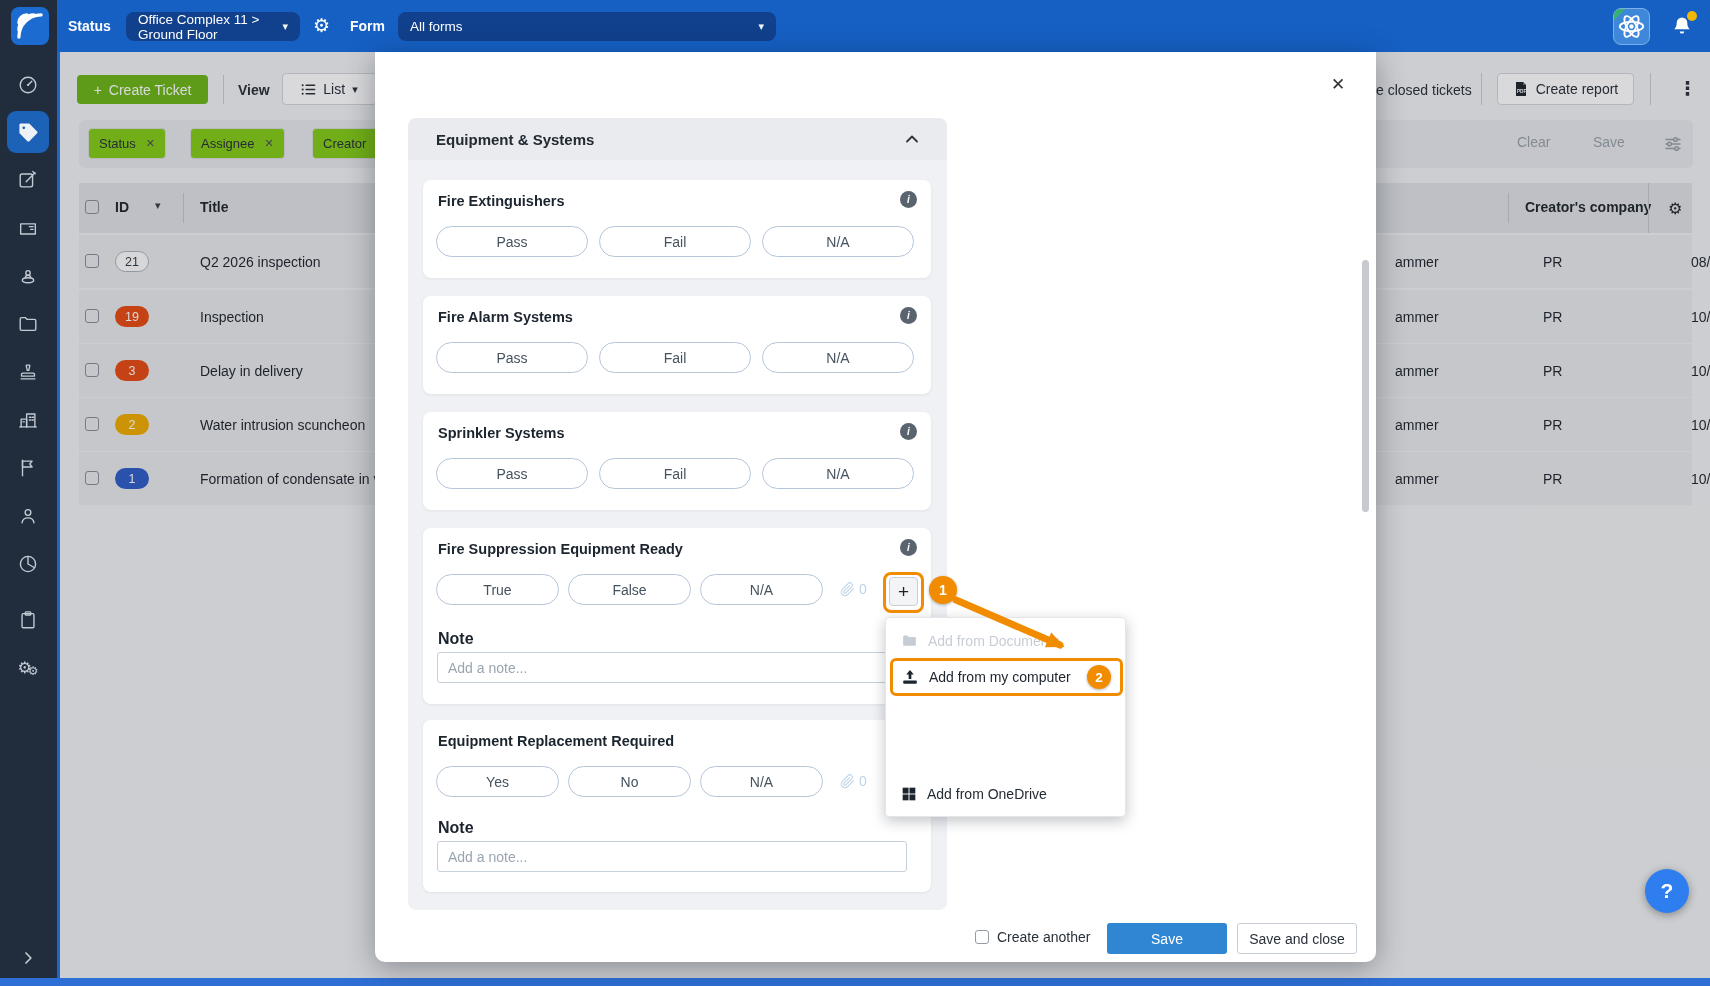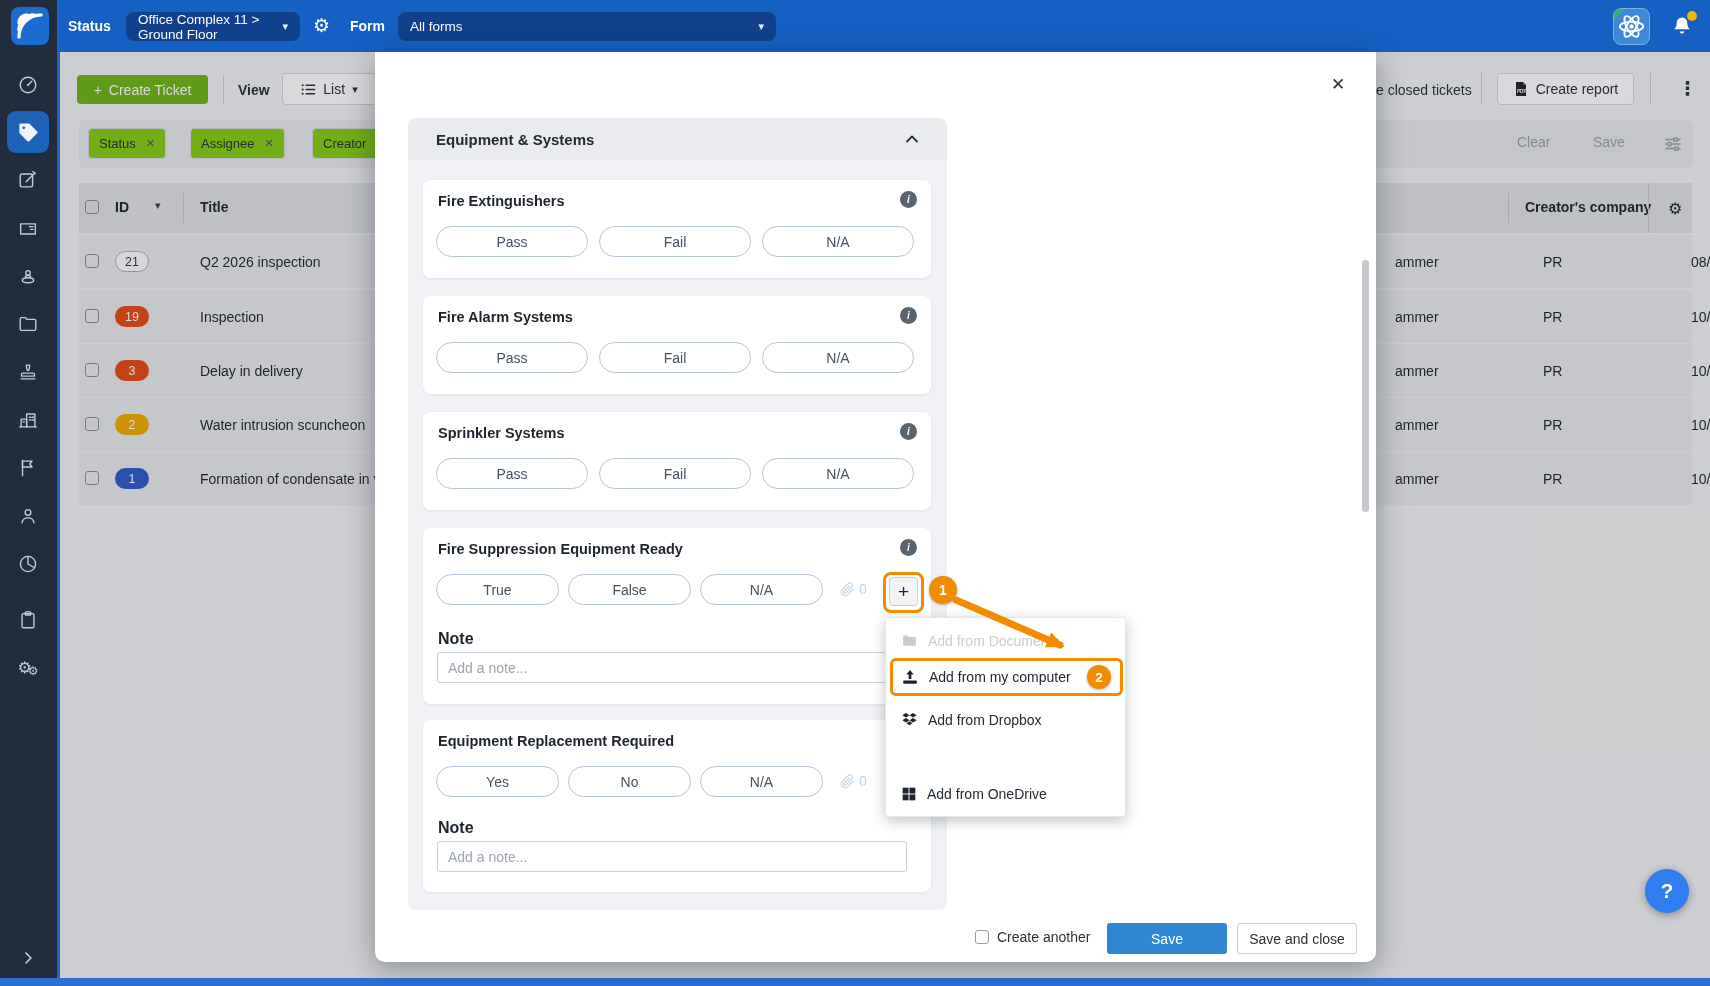--- a/index.html
+++ b/index.html
@@ -447,32 +447,20 @@
       <span>Add from Documents</span>
     </div>
     <div class="mi-hl">
       <svg class="icon" width="18" height="18" viewBox="0 0 24 24">
         <path d="M12 2.5l5 6h-3.2v6h-3.6v-6H7z" fill="#1c242e"></path>
         <path d="M4 16.5h16a1 1 0 0 1 1 1v2.5a1 1 0 0 1-1 1H4a1 1 0 0 1-1-1v-2.5a1 1 0 0 1 1-1z" fill="#1c242e"></path>
       </svg>
       <span>Add from my computer</span>
       <div class="stepbadge" style="margin-left:auto;margin-right:9px;">2</div>
     </div>
-    <div class="mi" style="top:83px;">
-      <svg class="icon" width="17" height="17" viewBox="0 0 24 24">
-        <g fill="#1c242e">
-          <path d="M7 2.8l5 3.2-5 3.2-5-3.2z"></path>
-            <path d="M17 2.8l5 3.2-5 3.2-5-3.2z"></path>
-          <path d="M7 9.8l5 3.2-5 3.2-5-3.2z"></path>
-            <path d="M17 9.8l5 3.2-5 3.2-5-3.2z"></path>
-          <path d="M12 14.6l4.3 2.75L12 20.1l-4.3-2.75z"></path>
-        </g>
-      </svg>
-      <span>Add from Dropbox</span>
-    </div>
     <div class="mi" style="top:157px;">
       <svg class="icon" width="16" height="16" viewBox="0 0 24 24">
         <g fill="#1c242e">
           <rect x="2.5" y="2.5" width="8.8" height="8.8"></rect>
             <rect x="12.7" y="2.5" width="8.8" height="8.8"></rect>
           <rect x="2.5" y="12.7" width="8.8" height="8.8"></rect>
             <rect x="12.7" y="12.7" width="8.8" height="8.8"></rect>
         </g>
       </svg>
       <span>Add from OneDrive</span>

